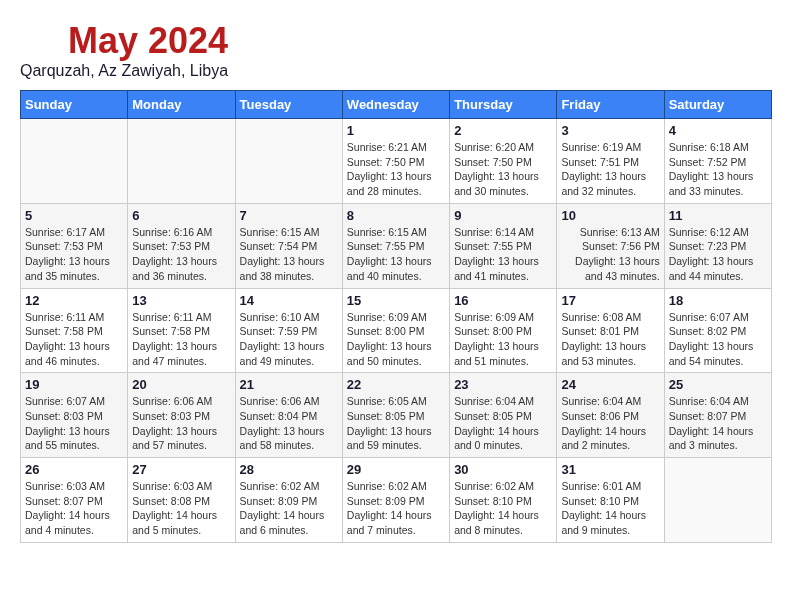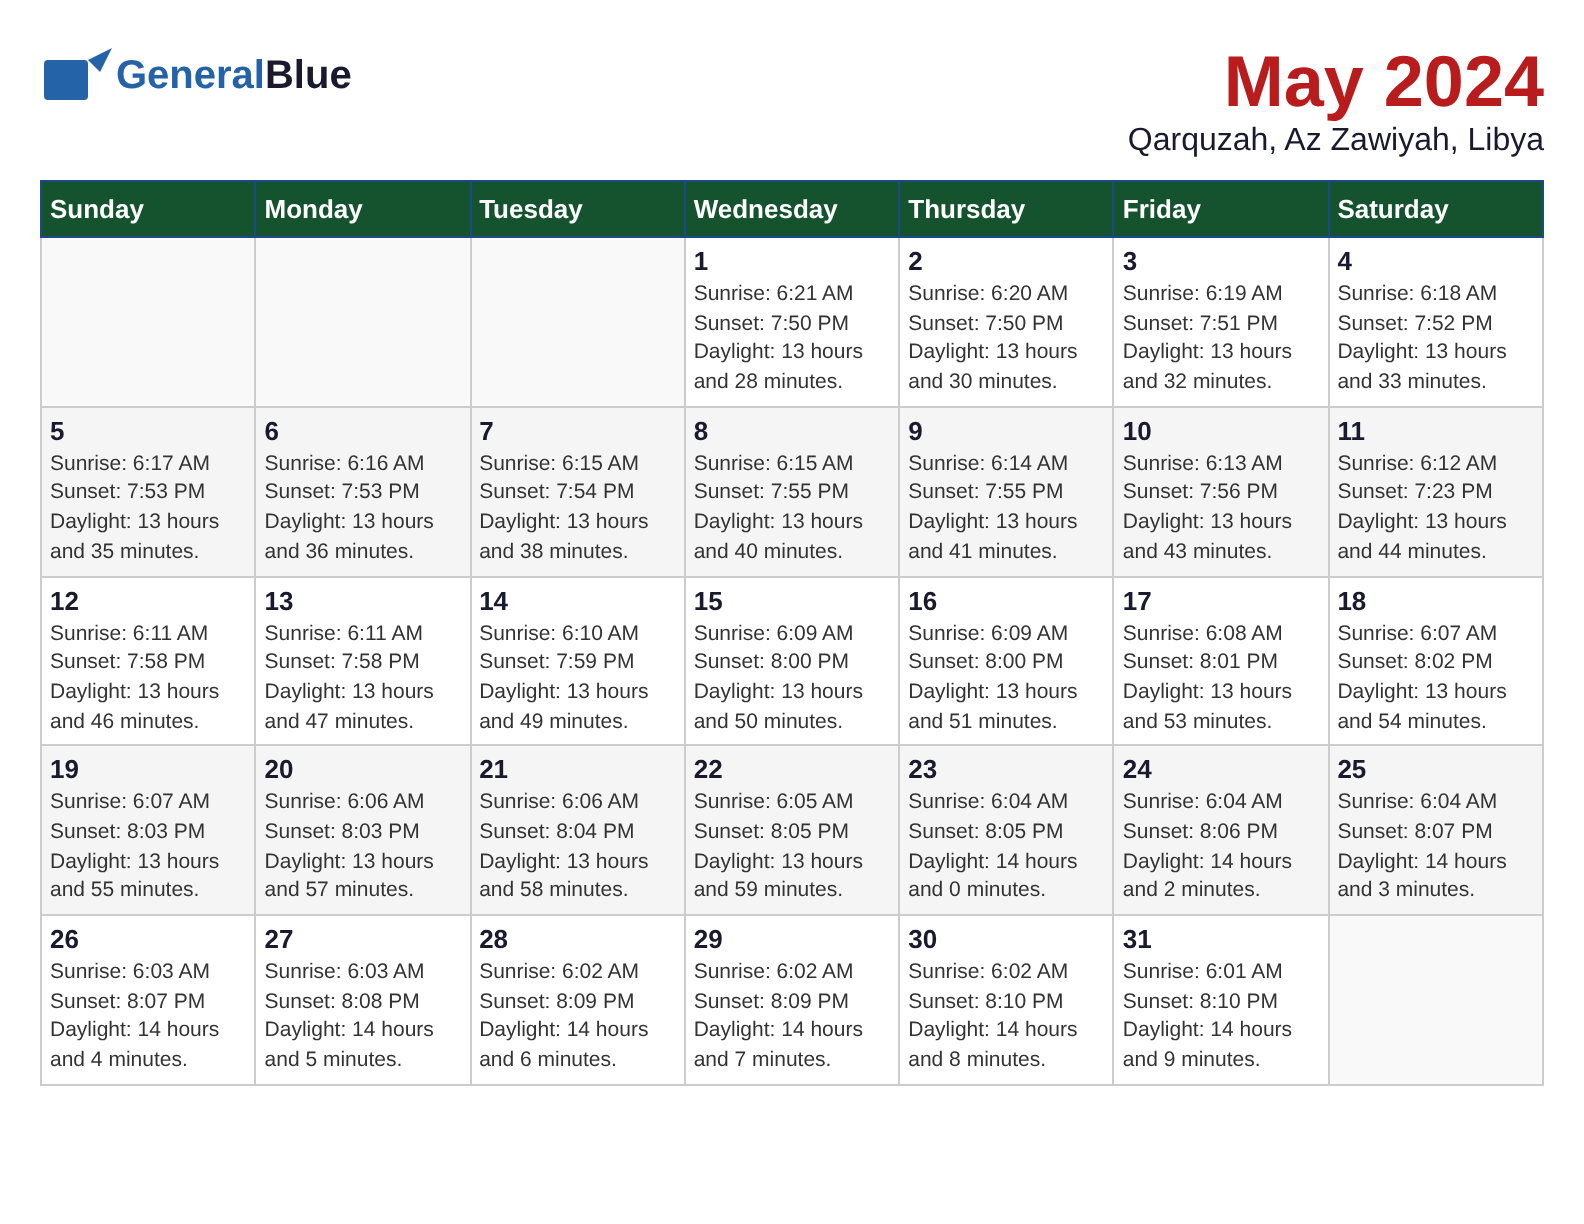--- a/index.html
+++ b/index.html
@@ -32,21 +32,21 @@
     .location-title {
       font-size: 16px;
       color: #1a1a2e;
     }
     table {
       width: 100%;
       border-collapse: collapse;
       font-size: 11px;
     }
     thead tr th {
-      background-color: #14532d;
+      background-color: #3b82f6;
       color: #fff;
       padding: 6px 4px;
       text-align: left;
       font-size: 13px;
       font-weight: bold;
       border: 1px solid #1a4a8a;
     }
     tbody tr td {
       border: 1px solid #ccc;
       vertical-align: top;
@@ -71,35 +71,20 @@
       line-height: 1.4;
     }
     .empty-cell {
       background: #f9f9f9;
     }
   </style>
 </head>
 <body>
 
 <div class="header">
-  <div class="logo">
-    <div style="display:flex;align-items:center;gap:2px;">
-      <div style="position:relative;width:36px;height:36px;">
-        <svg width="36" height="36" viewBox="0 0 36 36">
-          <rect x="2" y="10" width="22" height="20" rx="2" fill="#2563a8"></rect>
-          <polygon points="24,10 36,4 30,16" fill="#2563a8"></polygon>
-        </svg>
-      </div>
-      <div>
-        <div style="font-size:20px;font-weight:bold;color:#1a1a2e;">
-          <span style="color:#2563a8;">General</span><span>Blue</span>
-        </div>
-      </div>
-    </div>
-  </div>
   <div class="title-block">
     <div class="month-title">May 2024</div>
     <div class="location-title">Qarquzah, Az Zawiyah, Libya</div>
   </div>
 </div>
 
 <table>
   <thead>
     <tr id="header-row">
     <th>Sunday</th>
@@ -176,21 +161,21 @@
         </td>
         <td>
           <span class="day-number">9</span>
           <div class="day-info" style="white-space: pre-line;">Sunrise: 6:14 AM
 Sunset: 7:55 PM
 Daylight: 13 hours
 and 41 minutes.</div>
         </td>
         <td>
           <span class="day-number">10</span>
-          <div class="day-info" style="white-space: pre-line;">Sunrise: 6:13 AM
+          <div class="day-info" style="white-space: pre-line; text-align: right;">Sunrise: 6:13 AM
 Sunset: 7:56 PM
 Daylight: 13 hours
 and 43 minutes.</div>
         </td>
         <td>
           <span class="day-number">11</span>
           <div class="day-info" style="white-space: pre-line;">Sunrise: 6:12 AM
 Sunset: 7:23 PM
 Daylight: 13 hours
 and 44 minutes.</div>

